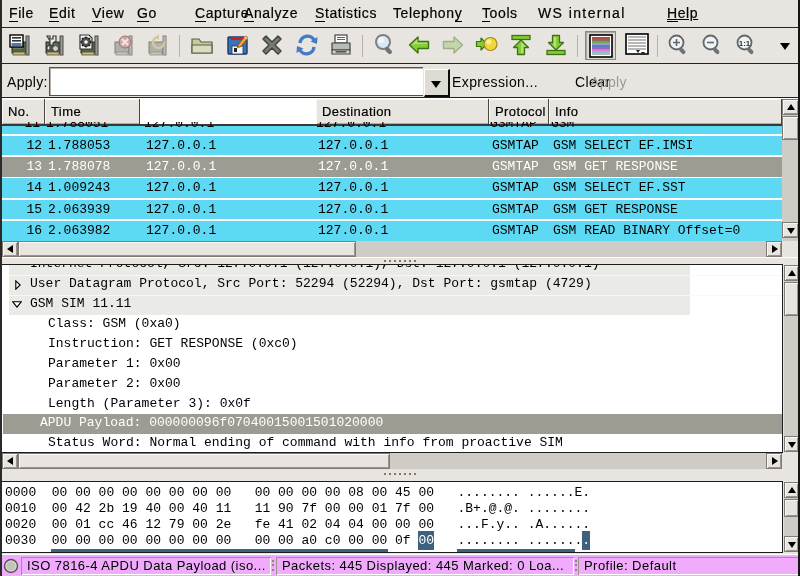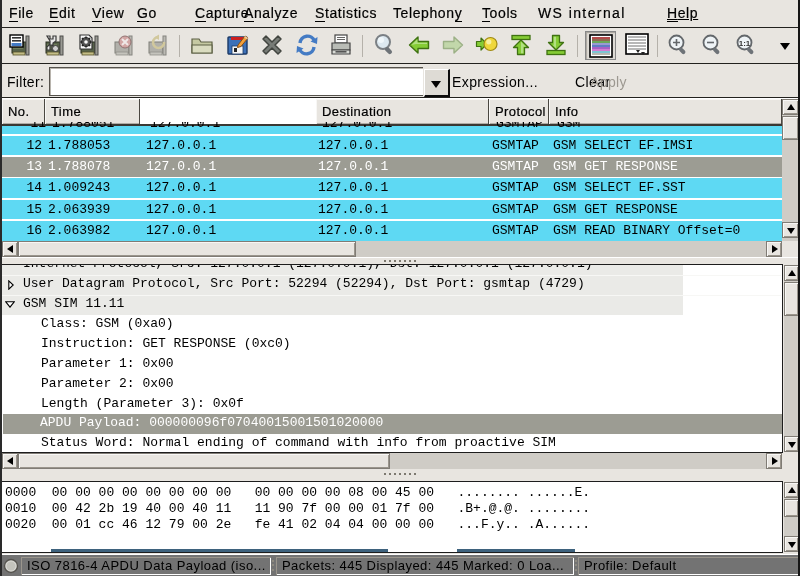--- a/index.html
+++ b/index.html
@@ -25,29 +25,29 @@
   box-shadow:inset 1px 1px 0 #f8f7f5, inset 0 -1px 0 #b0aca5;box-sizing:border-box;}
 .hbtn span{position:absolute;left:6px;top:5px;font-size:13px;letter-spacing:0.4px;-webkit-text-stroke:0.2px #000;}
 .prow{position:absolute;left:2px;width:782px;height:19.8px;background:#5ed9f3;}
 .prow .c{position:absolute;top:2px;}
 
 .sbv{position:absolute;background:#cfccc6;}
 .sbtn{position:absolute;background:#e8e5e0;box-shadow:inset 1px 1px 0 #f8f7f5, inset -1px -1px 0 #9a958c;border:1px solid #807c75;box-sizing:border-box;}
 .arr{position:absolute;width:0;height:0;}
 
 #dpane{position:absolute;top:264px;left:0px;width:783px;height:189px;background:#fff;border:1px solid #1d1d1d;box-sizing:border-box;overflow:hidden;}
-.drow{position:absolute;left:1px;width:681px;height:20px;}
+.drow{position:absolute;left:8px;width:681px;height:20px;}
 .drow .txt{position:absolute;left:21px;top:1.5px;}
 .drow .txt2{position:absolute;left:39px;top:1.5px;}
 
 #hpane{position:absolute;top:481px;left:0px;width:783px;height:72px;background:#fff;border:1px solid #1d1d1d;box-sizing:border-box;overflow:hidden;}
 .hrow{position:absolute;left:4px;}
 .selb{background:#3e627d;color:#fff;padding:2px 0 2px;}
 
-#statusbar{position:absolute;top:554px;left:0px;width:800px;height:22px;background:#737373;border-top:1px solid #fff;box-sizing:border-box;}
+#statusbar{position:absolute;top:554px;left:0px;width:800px;height:22px;background:#f0abfc;border-top:1px solid #fff;box-sizing:border-box;}
 .spanel{position:absolute;top:2px;height:18px;box-shadow:inset 1px 1px 0 #9a958c, inset -1px -1px 0 #fff;}
 .spanel span{position:absolute;left:6px;top:0.5px;font-size:13px;letter-spacing:0.45px;white-space:nowrap;}
 </style>
 </head>
 <body>
 <div id="win">
 
   <div class="abs" style="left:0;top:0;width:2px;height:576px;background:#2a2a2a;z-index:50;"></div>
   <div class="abs" style="left:798px;top:0;width:2px;height:576px;background:#151515;z-index:50;"></div>
 
@@ -216,21 +216,21 @@
     </svg>
     <svg class="tbtn" style="left:732px;" viewBox="0 0 24 24">
       <circle cx="10.5" cy="9.5" r="7" fill="#eef3f6" stroke="#63676b" stroke-width="1.8"></circle>
       <text x="10.5" y="12.5" font-size="8" font-family="Liberation Sans" font-weight="bold" fill="#333" text-anchor="middle">1:1</text>
       <rect x="15" y="13.8" width="7.4" height="4" rx="2" transform="rotate(45 15 13.8)" fill="#6e7378"></rect>
     </svg>
     <div class="arr" style="left:777.5px;top:15px;border-left:5.5px solid transparent;border-right:5.5px solid transparent;border-top:7px solid #000;"></div>
   </div>
   <div class="hline" style="top:63px;"></div>
   <div id="filterbar">
-    <span class="abs" style="left:5px;top:10px;font-size:14px;letter-spacing:0.3px;">Filter:</span>
+    <span class="abs" style="left:5px;top:10px;font-size:14px;letter-spacing:0.3px;">Apply:</span>
     <div class="abs" style="left:47px;top:3px;width:374px;height:29px;background:#fff;border:1px solid #55524c;border-right:none;box-shadow:inset 1px 1px 0 #b8b4ad;box-sizing:border-box;"></div>
     <div class="abs" style="left:421.5px;top:5px;width:26px;height:27.5px;background:#dedbd5;border-top:1px solid #fff;border-left:1px solid #fff;border-right:2px solid #0c0c0c;border-bottom:2px solid #0c0c0c;box-sizing:border-box;"></div>
     <div class="arr" style="left:428.5px;top:17px;border-left:5.75px solid transparent;border-right:5.75px solid transparent;border-top:7.5px solid #050505;"></div>
     <span class="abs" style="left:450px;top:10px;font-size:14px;letter-spacing:0.4px;">Expression...</span>
     <span class="abs" style="left:573px;top:10px;font-size:14px;letter-spacing:0.4px;color:#000000;">Clear</span>
     <span class="abs" style="left:588px;top:10px;font-size:14px;letter-spacing:0.4px;color:#9c9890;">Apply</span>
   </div>
   <div class="hline" style="top:97px;"></div>
   <div id="plist">
 
@@ -250,21 +250,21 @@
     <div class="hbtn" style="left:316px;width:173px;">
         <span>Destination</span>
       </div>
     <div class="hbtn" style="left:489px;width:60px;">
         <span>Protocol</span>
       </div>
     <div class="hbtn" style="left:549px;width:233px;">
         <span>Info</span>
       </div>
     <div class="abs" style="left:2px;top:26px;width:780px;height:1.5px;background:#3a3833;"></div>
-    <div class="abs mono" style="left:6px;top:23.5px;width:573px;height:8.5px;overflow:hidden;padding-left:8px;">
+    <div class="abs mono" style="left:0;top:23.5px;width:573px;height:8.5px;overflow:hidden;padding-left:8px;">
       <div class="abs" style="left:0;top:-6px;width:573px;"><span class="c abs" style="left:0;width:40px;text-align:right;">11</span><span class="c abs" style="left:46px;">1.788051</span><span class="c abs" style="left:144px;">127.0.0.1</span><span class="c abs" style="left:316px;">127.0.0.1</span><span class="c abs" style="left:490px;">GSMTAP</span><span class="c abs" style="left:551px;">GSM GET RESPONSE</span></div>
     </div>
 
     <div class="sbv" style="left:782px;top:1px;width:17px;height:142px;"></div>
     <div class="sbtn" style="left:782px;top:1px;width:17px;height:16px;"></div>
     <div class="arr" style="left:787px;top:6px;border-left:4px solid transparent;border-right:4px solid transparent;border-bottom:6px solid #000;"></div>
     <div class="sbtn" style="left:782px;top:18px;width:17px;height:24px;"></div>
     <div class="sbtn" style="left:782px;top:124px;width:17px;height:16px;"></div>
     <div class="arr" style="left:787px;top:130px;border-left:4px solid transparent;border-right:4px solid transparent;border-top:6px solid #000;"></div>
 
@@ -318,20 +318,21 @@
     <div class="arr" style="left:772px;top:457px;border-top:4px solid transparent;border-bottom:4px solid transparent;border-left:6px solid #000;"></div>
     <div class="abs" style="left:782px;top:453px;width:18px;height:16px;background:#e8e5e0;"></div>
   </div>
   <div id="splitter2" class="abs" style="top:470px;left:0;width:800px;height:11px;background:#e8e5e0;">
       <div class="abs" style="left:384px;top:3px;width:34px;height:2px;background:repeating-linear-gradient(90deg,#7c786f 0 2px,transparent 2px 5px);"></div>
     </div>
   <div id="hpane">
     <div class="hrow mono" style="top:2.5px;">0000  00 00 00 00 00 00 00 00   00 00 00 00 08 00 45 00   ........ ......E.</div>
     <div class="hrow mono" style="top:18.6px;">0010  00 42 2b 19 40 00 40 11   11 90 7f 00 00 01 7f 00   .B+.@.@. ........</div>
     <div class="hrow mono" style="top:34.7px;">0020  00 01 cc 46 12 79 00 2e   fe 41 02 04 04 00 00 00   ...F.y.. .A......</div>
+    <div class="hrow mono" style="top:50.8px;">0030  00 00 00 00 00 00 00 00   00 00 a0 c0 00 00 0f <span class="selb">00</span>   ........ .......<span class="selb">.</span></div>
     <div class="abs" style="left:50px;top:67px;width:337px;height:3.5px;background:#3e627d;"></div>
     <div class="abs" style="left:456px;top:67px;width:118px;height:3.5px;background:#3e627d;"></div>
   </div>
 
   <div class="sbv" style="left:784px;top:482px;width:15px;height:70px;"></div>
   <div class="sbtn" style="left:784px;top:482px;width:15px;height:16px;"></div>
   <div class="arr" style="left:788px;top:487px;border-left:4px solid transparent;border-right:4px solid transparent;border-bottom:6px solid #000;"></div>
   <div class="sbtn" style="left:784px;top:499px;width:15px;height:18px;"></div>
   <div class="sbtn" style="left:784px;top:536px;width:15px;height:16px;"></div>
   <div class="arr" style="left:788px;top:542px;border-left:4px solid transparent;border-right:4px solid transparent;border-top:6px solid #000;"></div>

